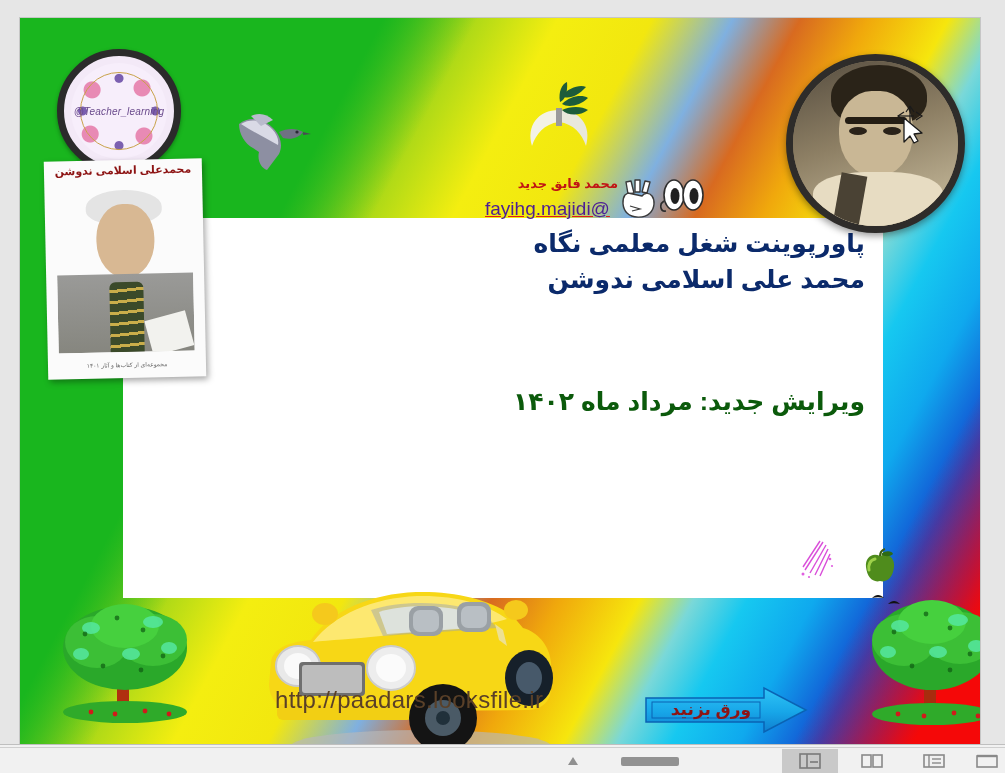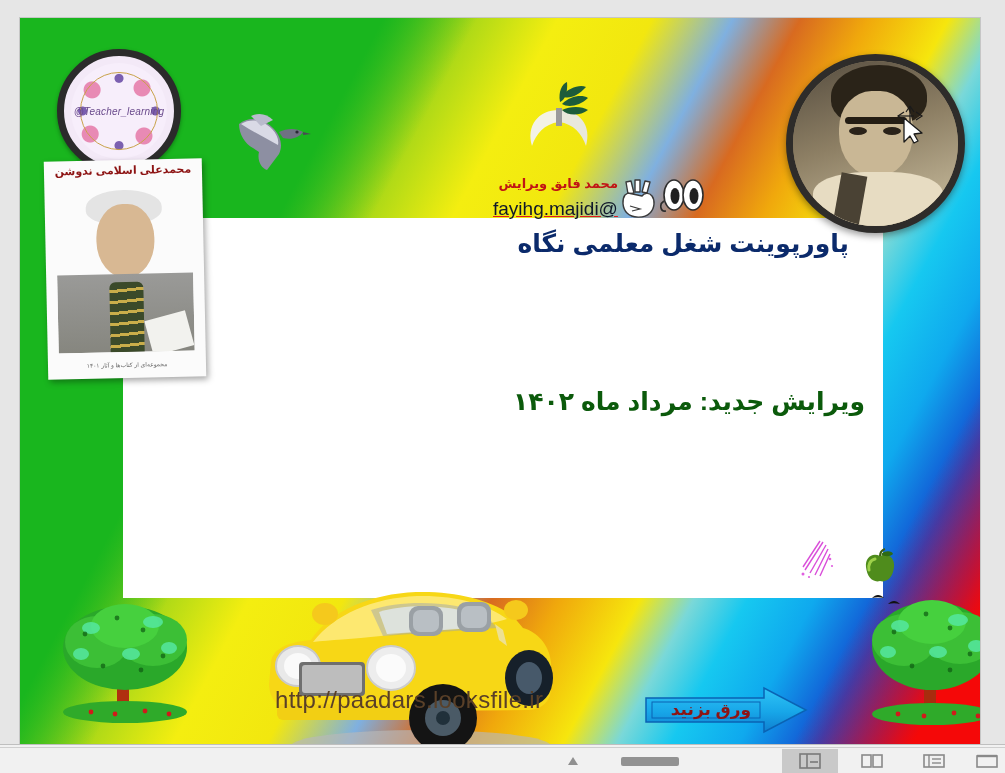--- a/index.html
+++ b/index.html
@@ -51,21 +51,21 @@
   }
 
   
   #content-card{
     position:absolute;left:103px;top:200px;width:760px;height:380px;
     background:#ffffff;
   }
 
   
   #title-block{
-    position:absolute;right:34px;top:8px;width:470px;
+    position:absolute;right:18px;top:8px;width:470px;
     text-align:right;direction:rtl;
   }
   .title-line{
     font-size:25px;font-weight:bold;color:#0b2a6b;
     line-height:1.42;white-space:nowrap;
   }
   #subtitle-block{
     position:absolute;right:18px;top:165px;width:470px;
     text-align:right;direction:rtl;
   }
@@ -204,22 +204,22 @@
   #cursor{position:absolute;left:876px;top:84px;width:30px;height:42px;}
 
   
   #author-name{
     position:absolute;left:478px;top:158px;width:120px;
     font-size:13px;font-weight:bold;color:#c11414;
     text-align:right;direction:rtl;
   }
   #author-email{
     position:absolute;left:465px;top:180px;
-    font-size:19px;color:#0f172a;direction:ltr;
-    text-decoration:underline;text-decoration-color:#e21818;margin-left:8px;
+    font-size:19px;color:#4c1d95;direction:ltr;
+    text-decoration:underline;text-decoration-color:#e21818;
   }
 
   
   #wave-hand{position:absolute;left:598px;top:160px;width:44px;height:46px;}
   #cartoon-eyes{position:absolute;left:640px;top:160px;width:46px;height:40px;}
 
   
   #dove{position:absolute;left:213px;top:88px;width:80px;height:70px;}
   
   #sprout{position:absolute;left:498px;top:62px;width:82px;height:80px;}
@@ -281,20 +281,21 @@
   <div id="slide">
 
     <div class="bg-layer bg-base"></div>
     <div class="bg-layer bg-green-corner"></div>
     <div class="bg-layer bg-red-corner"></div>
 
     <div id="content-card">
 
       <div id="title-block">
         <div class="title-line">پاورپوینت شغل معلمی  نگاه</div>
+        <div class="title-line">محمد علی  اسلامی ندوشن</div>
       </div>
 
       <div id="subtitle-block">
         <div class="subtitle-line">ویرایش جدید: مرداد ماه  ۱۴۰۲</div>
       </div>
 
       <svg id="car" viewBox="0 0 320 200">
         <ellipse cx="170" cy="176" rx="130" ry="16" fill="#b9b9b9" opacity=".65"></ellipse>
         <path d="M60 70 C80 40 120 24 165 22 C205 21 240 30 262 46 L272 58
                  C286 62 298 74 300 92 L300 118 C300 132 290 140 276 140
@@ -358,21 +359,21 @@
     <svg id="cursor" viewBox="0 0 30 42">
       <g stroke="#1a1a1a" stroke-width="1.2" fill="none">
         <path d="M8 10 L2 14 L8 18"></path>
           <path d="M2 14 L18 14"></path>
         <path d="M14 4 L10 10 M14 4 L18 10 M14 4 L14 22"></path>
         <path d="M20 10 L26 14 L20 18"></path>
       </g>
       <path d="M8 16 L8 40 L14 34 L18 41 L22 39 L18 32 L26 31 Z" fill="#ffffff" stroke="#1a1a1a" stroke-width="1.3" stroke-linejoin="round"></path>
     </svg>
 
-    <div id="author-name">محمد فایق ویرایش</div>
+    <div id="author-name">محمد فایق جدید</div>
     <div id="author-email">fayihg.majidi@</div>
 
     <svg id="wave-hand" viewBox="0 0 44 46">
       <g fill="#ffffff" stroke="#3a3a3a" stroke-width="1.4" stroke-linejoin="round">
         <path d="M10 16 L8 4 L13 3 L16 15 Z"></path>
         <path d="M17 14 L17 2 L22 2 L22 14 Z"></path>
         <path d="M24 14 L27 3 L32 4 L29 15 Z"></path>
         <path d="M7 17 C4 21 4 30 9 35 C14 40 26 41 32 35 C37 30 37 22 34 18
                  C31 14 26 15 24 18 L10 15 Z"></path>
       </g>

